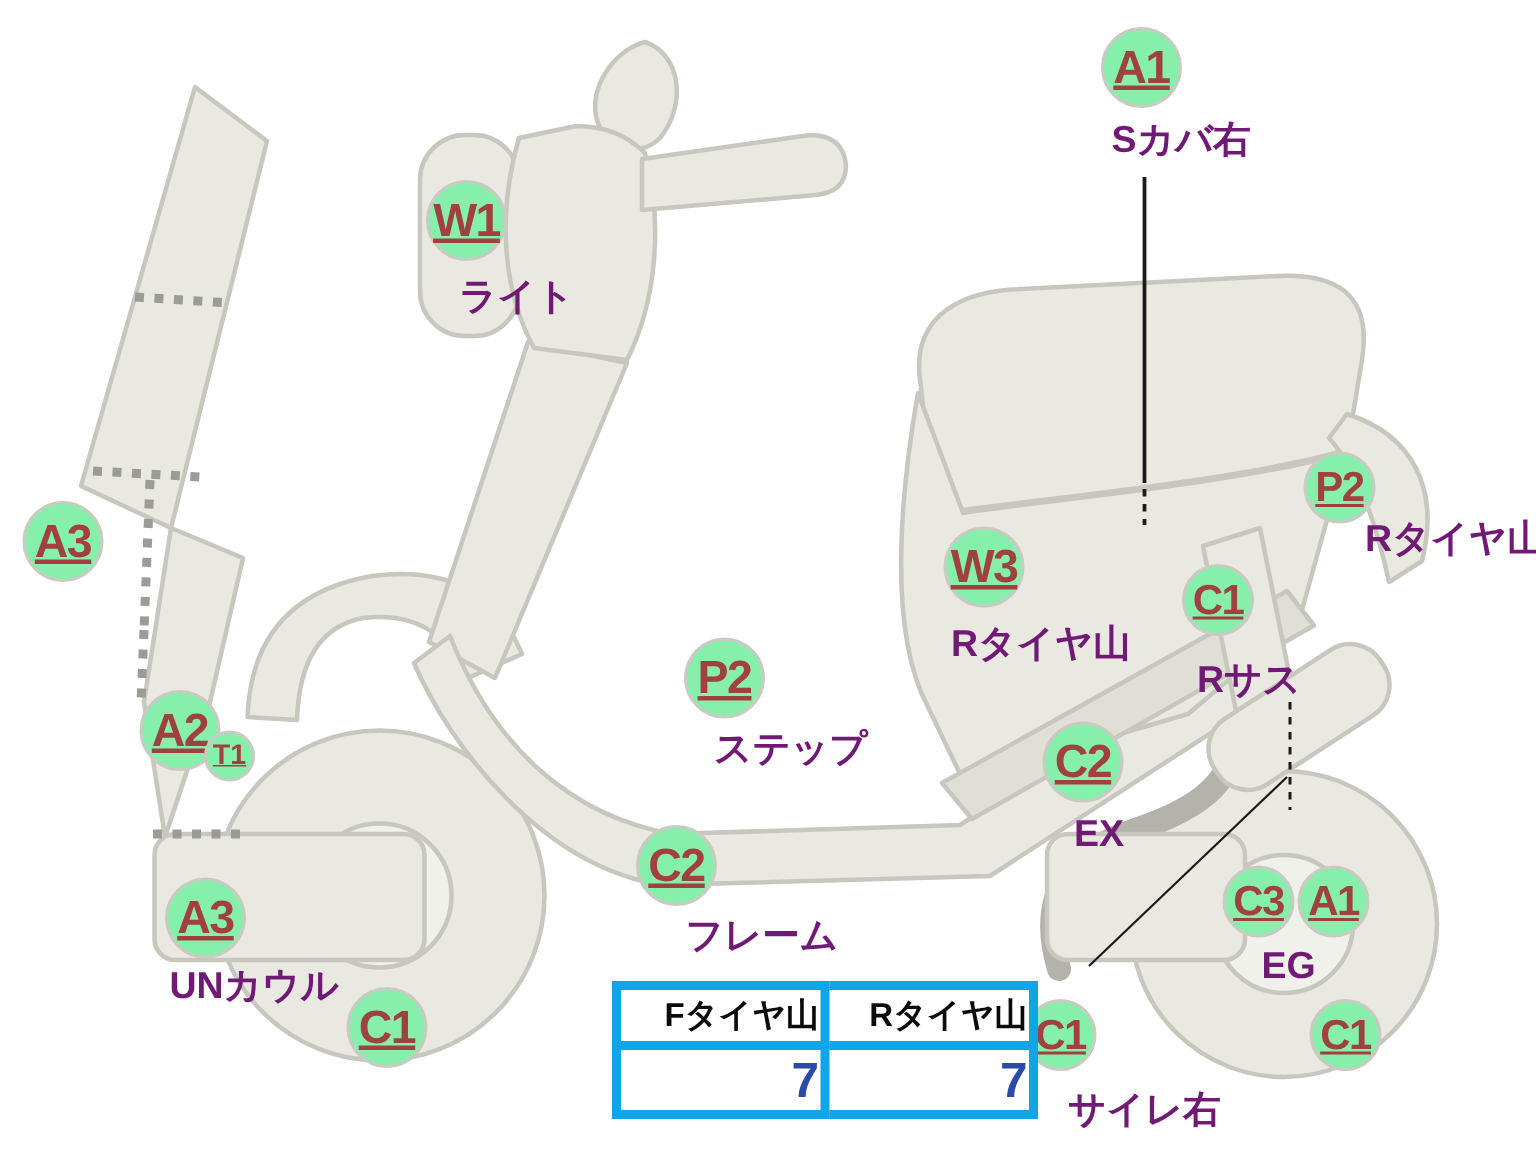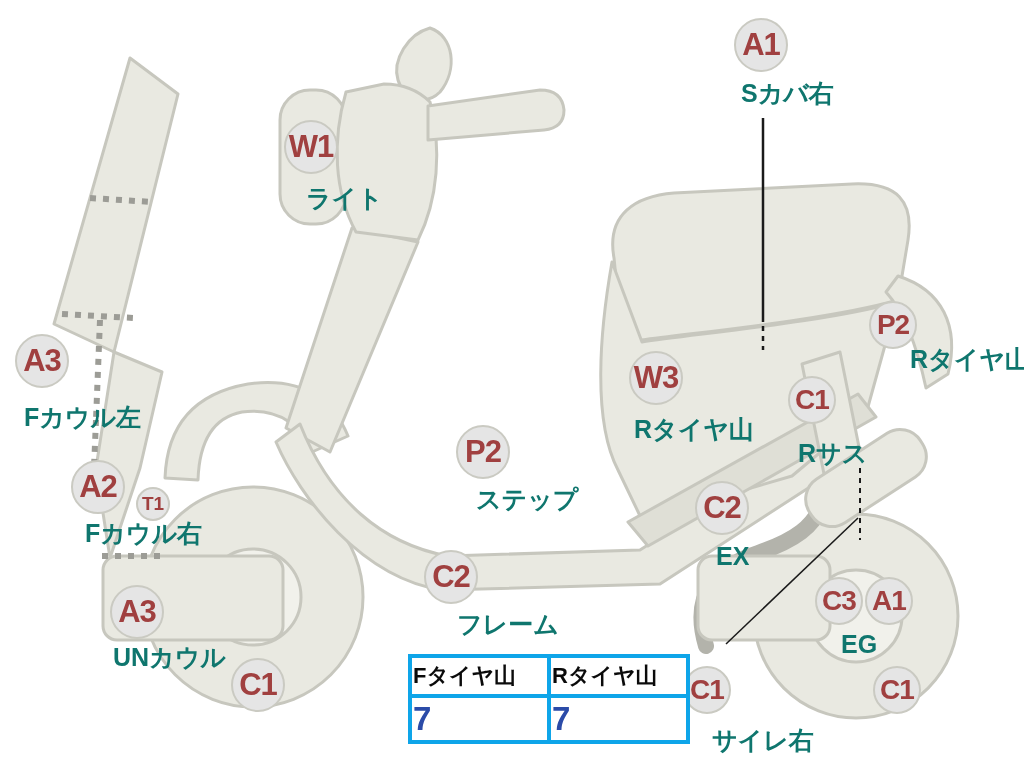--- a/index.html
+++ b/index.html
@@ -3,42 +3,42 @@
 <meta charset="utf-8">
 <style>
   html,body{margin:0;padding:0;background:#ffffff;}
   body{font-family:"Liberation Sans","DejaVu Sans",sans-serif;}
   .stage{position:relative;width:1024px;height:768px;background:#ffffff;overflow:hidden;}
   .art{position:absolute;left:0;top:0;}
 
   
   .badge{
     position:absolute;transform:translate(-50%,-50%);
-    background:#e5e5e5;border:2px solid #CACAC2;border-radius:50%;
+    background:#86efac;border:2px solid #CACAC2;border-radius:50%;
     color:#A04040;font-weight:bold;
     display:flex;align-items:center;justify-content:center;
-    box-sizing:border-box;letter-spacing:-1px;
+    box-sizing:border-box;letter-spacing:-1px;text-decoration:underline;
   }
   .b-lg{width:54px;height:54px;font-size:31px;}
   .b-md{width:48px;height:48px;font-size:28px;}
   .b-sm{width:34px;height:34px;font-size:19px;letter-spacing:0;}
 
   
   .plabel{
-    position:absolute;color:#0f766e;font-weight:bold;font-size:25px;
+    position:absolute;color:#701a75;font-weight:bold;font-size:25px;
     white-space:nowrap;line-height:1.1;
   }
 
   
   .tire-table{
     position:absolute;left:408px;top:654px;
     border-collapse:collapse;background:#ffffff;
   }
   .tire-table th,.tire-table td{
-    border:4px solid #0ea5e9;text-align:left;box-sizing:border-box;margin-left:21px;
+    border:6px solid #0ea5e9;text-align:right;box-sizing:border-box;margin-left:21px;
   }
   .tire-table th{
     width:139px;height:40px;font-size:22px;font-weight:bold;color:#0A0A0A;
   }
   .tire-table td{
     height:46px;font-size:33px;color:#2B4BA8;font-weight:bold;
   }
 </style>
 </head>
 <body>
@@ -86,25 +86,23 @@
     </g>
   </svg>
 
   <div class="badge b-lg" style="left:761px;top:45px">A1</div>
   <div class="plabel" style="left:741px;top:80px">Sカバ右</div>
 
   <div class="badge b-lg" style="left:311px;top:147px">W1</div>
   <div class="plabel" style="left:306px;top:185px">ライト</div>
 
   <div class="badge b-lg" style="left:42px;top:361px">A3</div>
-  <div class="plabel" style="left:24px;top:404px">Fカウル左</div>
 
-  <div class="badge b-lg" style="left:98px;top:487px">A2</div>
+  <div class="badge b-lg" style="left:120px;top:487px">A2</div>
   <div class="badge b-sm" style="left:153px;top:504px">T1</div>
-  <div class="plabel" style="left:85px;top:520px">Fカウル右</div>
 
   <div class="badge b-lg" style="left:137px;top:612px">A3</div>
   <div class="plabel" style="left:113px;top:644px">UNカウル</div>
 
   <div class="badge b-lg" style="left:258px;top:685px">C1</div>
 
   <div class="badge b-lg" style="left:483px;top:452px">P2</div>
   <div class="plabel" style="left:476px;top:486px">ステップ</div>
 
   <div class="badge b-lg" style="left:451px;top:577px">C2</div>

